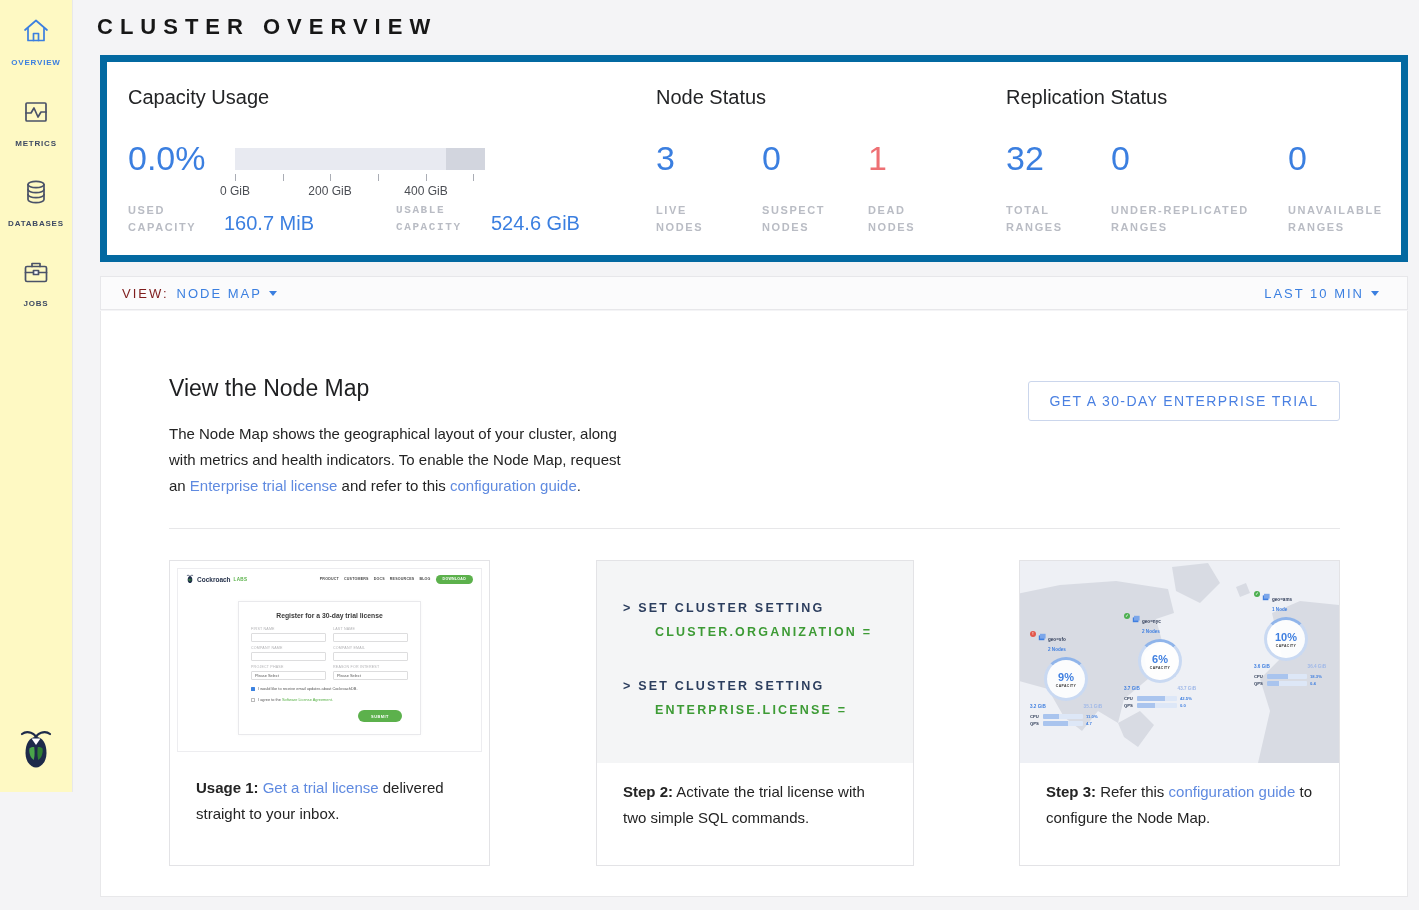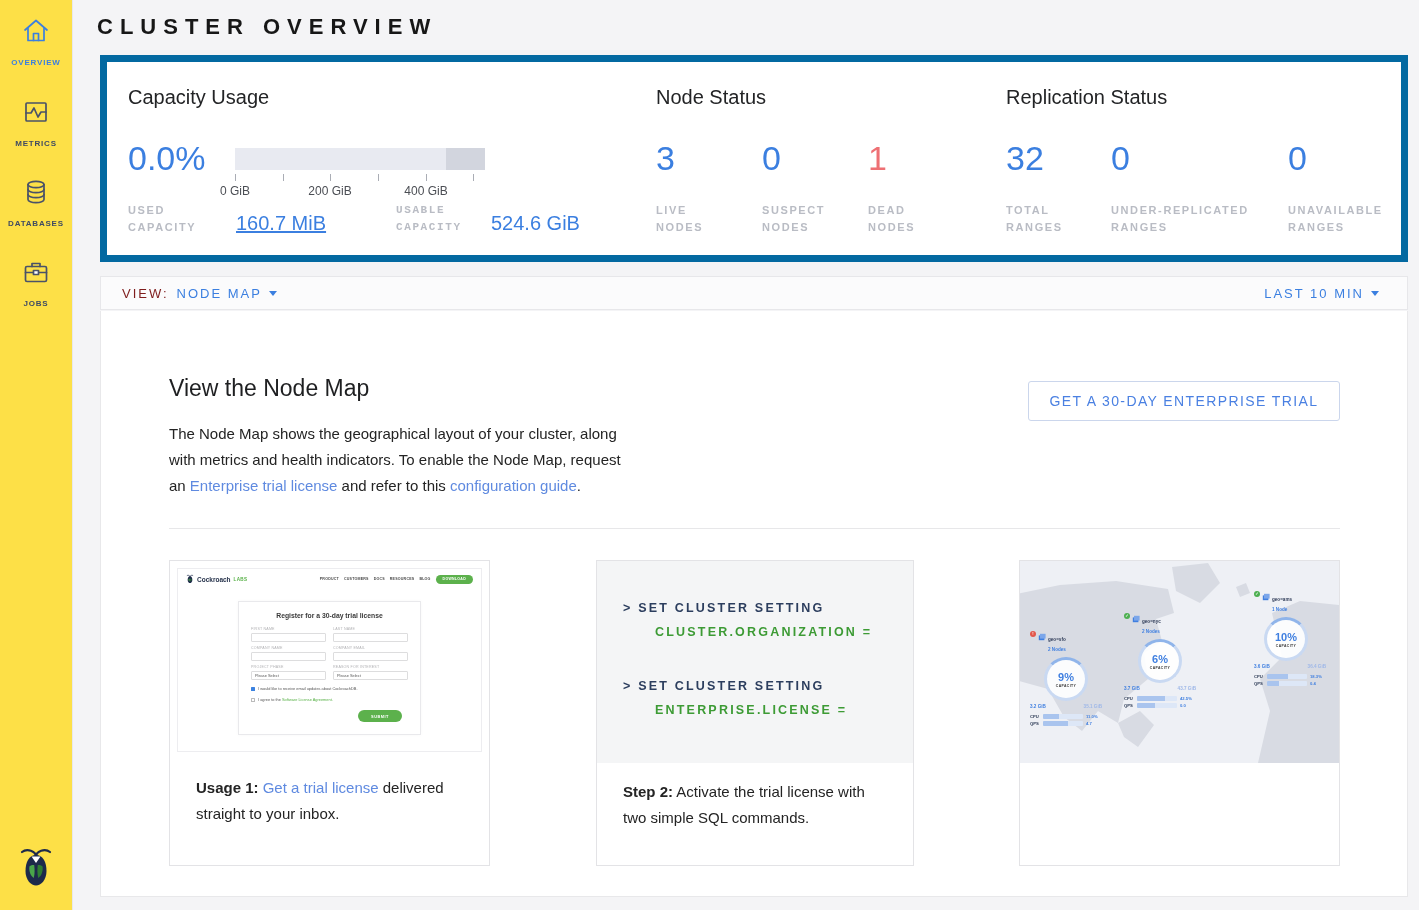--- a/index.html
+++ b/index.html
@@ -6,22 +6,22 @@
   html,body { width:1419px; height:910px; }
   body {
     font-family:"Liberation Sans", sans-serif;
     background:#f4f4f6;
     position:relative;
     overflow:hidden;
     color:#242424;
   }
   
   .sidebar {
-    position:absolute; left:0; top:0; width:73px; height:910px;
-    background:#fde047; border-right:1px solid #e8e8ea; z-index:5;
+    position:absolute; left:0; top:0; width:73px; height:792px;
+    background:#fef9c3; border-right:1px solid #e8e8ea; z-index:5;
   }
   .nav-item { position:absolute; left:0; width:72px; text-align:center; cursor:pointer; }
   .nav-item .nv-icon { display:block; margin:0 auto 5px; width:30px; height:30px; }
   .nav-item .nv-label { font-size:8px; font-weight:bold; letter-spacing:0.8px; color:#3e4a63; }
   .nav-item.active .nv-label { color:#3b7fe0; }
   .nav-0 { top:16px; } .nav-1 { top:97px; } .nav-2 { top:177px; } .nav-3 { top:257px; }
   .sidebar-logo { position:absolute; left:0; bottom:18px; width:72px; text-align:center; }
   
   .page-title {
     position:absolute; left:97px; top:14px;
@@ -205,21 +205,21 @@
   <div class="tick" style="left:128px;"></div>
   <div class="tick" style="left:176px;"></div>
   <div class="tick" style="left:223px;"></div>
   <div class="tick" style="left:271px;"></div>
   <div class="tick" style="left:319px;"></div>
   <div class="tick" style="left:366px;"></div>
   <div class="tick-label" style="left:98px;">0 GiB</div>
   <div class="tick-label" style="left:193px;">200 GiB</div>
   <div class="tick-label" style="left:289px;">400 GiB</div>
   <div class="stat-label" style="left:21px; width:80px;">USED CAPACITY</div>
-  <div class="stat-value-sm" style="left:129px;text-decoration:underline;">160.7 MiB</div>
+  <div class="stat-value-sm" style="left:117px;">160.7 MiB</div>
   <div class="stat-label" style="left:289px; width:84px;font-family:Liberation Mono, monospace;">USABLE CAPACITY</div>
   <div class="stat-value-sm" style="left:384px;">524.6 GiB</div>
 
   <div class="sec-heading h-node">Node Status</div>
   <div class="big-num" style="left:549px;">3</div>
   <div class="big-num" style="left:655px;">0</div>
   <div class="big-num red" style="left:761px;">1</div>
   <div class="stat-label" style="left:549px; width:80px;">LIVE NODES</div>
   <div class="stat-label" style="left:655px; width:80px;">SUSPECT NODES</div>
   <div class="stat-label" style="left:761px; width:80px;">DEAD NODES</div>
@@ -434,14 +434,15 @@
           </div>
         <div class="mrow">
             <span class="mlabel">QPS</span>
             <span class="mbar">
               <i style="width:30%"></i>
             </span>
             <span class="mval">0.4</span>
           </div>
       </div>
     </div>
+    <div class="caption"><b>Step 3:</b><span> Refer this </span><a class="lnk">configuration guide</a><span> to configure the Node Map.</span></div>
   </div>
 </div>
 
 </body></html>

